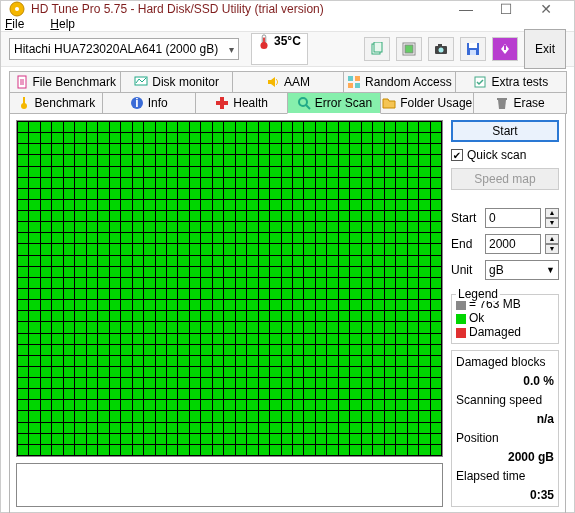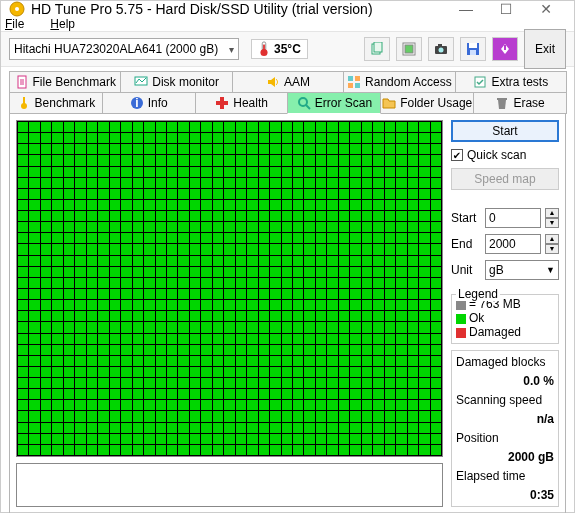--- a/index.html
+++ b/index.html
@@ -1,28 +1,28 @@
 <!DOCTYPE html>
 <html><head>
 <meta charset="utf-8">
 <style>
   * { box-sizing: border-box; font-family: "Segoe UI", Tahoma, sans-serif; font-size: 12px; }
   body { margin: 0; background: #fff; }
   .window { width: 575px; height: 513px; border: 1px solid #ccc; display: flex; flex-direction: column; }
   .titlebar { height: 30px; display: flex; align-items: center; padding: 0 8px; }
-  .titlebar .title { color: #000000; flex: 1; font-size: 14px; }
+  .titlebar .title { color: #7f1d1d; flex: 1; font-size: 12px; }
   .titlebar .winbtn { width: 40px; text-align: center; color: #666; font-size: 14px; }
   .appicon { width:16px; height:16px; margin-right:6px; display:inline-flex; align-items:center; justify-content:center; }
   .menubar { height: 20px; display: flex; align-items: center; padding: 0 4px; gap: 26px; }
   .menubar span { color: #000; }
   .menubar span u { text-decoration: underline; }
   .toolbar { height: 36px; display: flex; align-items: center; padding: 4px 8px; gap: 6px; border-top:1px solid #e5e5e5; border-bottom:1px solid #e5e5e5; background:#f8f8f8; }
   .drive-select { height:22px; width:230px; background:#fff; border:1px solid #aaa; display:flex; align-items:center; padding:0 18px 0 4px; position:relative; }
   .drive-select::after { content:"▾"; position:absolute; right:4px; color:#555; font-size:10px; }
-  .temp { display:flex; align-items:center; gap:4px; border:1px solid #ccc; background:#fff; height:20px; padding:0 6px; margin-left:6px;}
+  .temp { display:flex; align-items:flex-start; gap:4px; border:1px solid #ccc; background:#fff; height:32px; padding:0 6px; margin-left:6px;}
   .temp svg { width:12px; height:16px; }
   .tbtn { width:26px; height:24px; border:1px solid #ccc; background:#f3f3f3; display:inline-flex; align-items:center; justify-content:center; }
   .exitbtn { height:40px; border:1px solid #aaa; background:#eee; padding:0 10px; }
   .tabs { padding: 4px 8px 0 8px; }
   .tabrow { display:flex; }
   .tab { flex:1; border:1px solid #b5b5b5; background:#f5f5f5; height:22px; display:flex; align-items:center; justify-content:center; gap:4px; margin-right:-1px; margin-bottom:-1px; white-space:nowrap; overflow:hidden; padding:0 18px; font-size:11px; }
   .tab.active { background:#86efac; border-bottom:1px solid #fff; position:relative; z-index:1; }
   .tab .ic { width:14px; height:14px; display:inline-flex; align-items:center; justify-content:center; flex-shrink:0; }
   .content { border:1px solid #b5b5b5; margin:0 8px 8px 8px; flex:1; display:flex; padding:6px; gap:8px; }
   .leftcol { flex:1; display:flex; flex-direction:column; gap:6px; }

